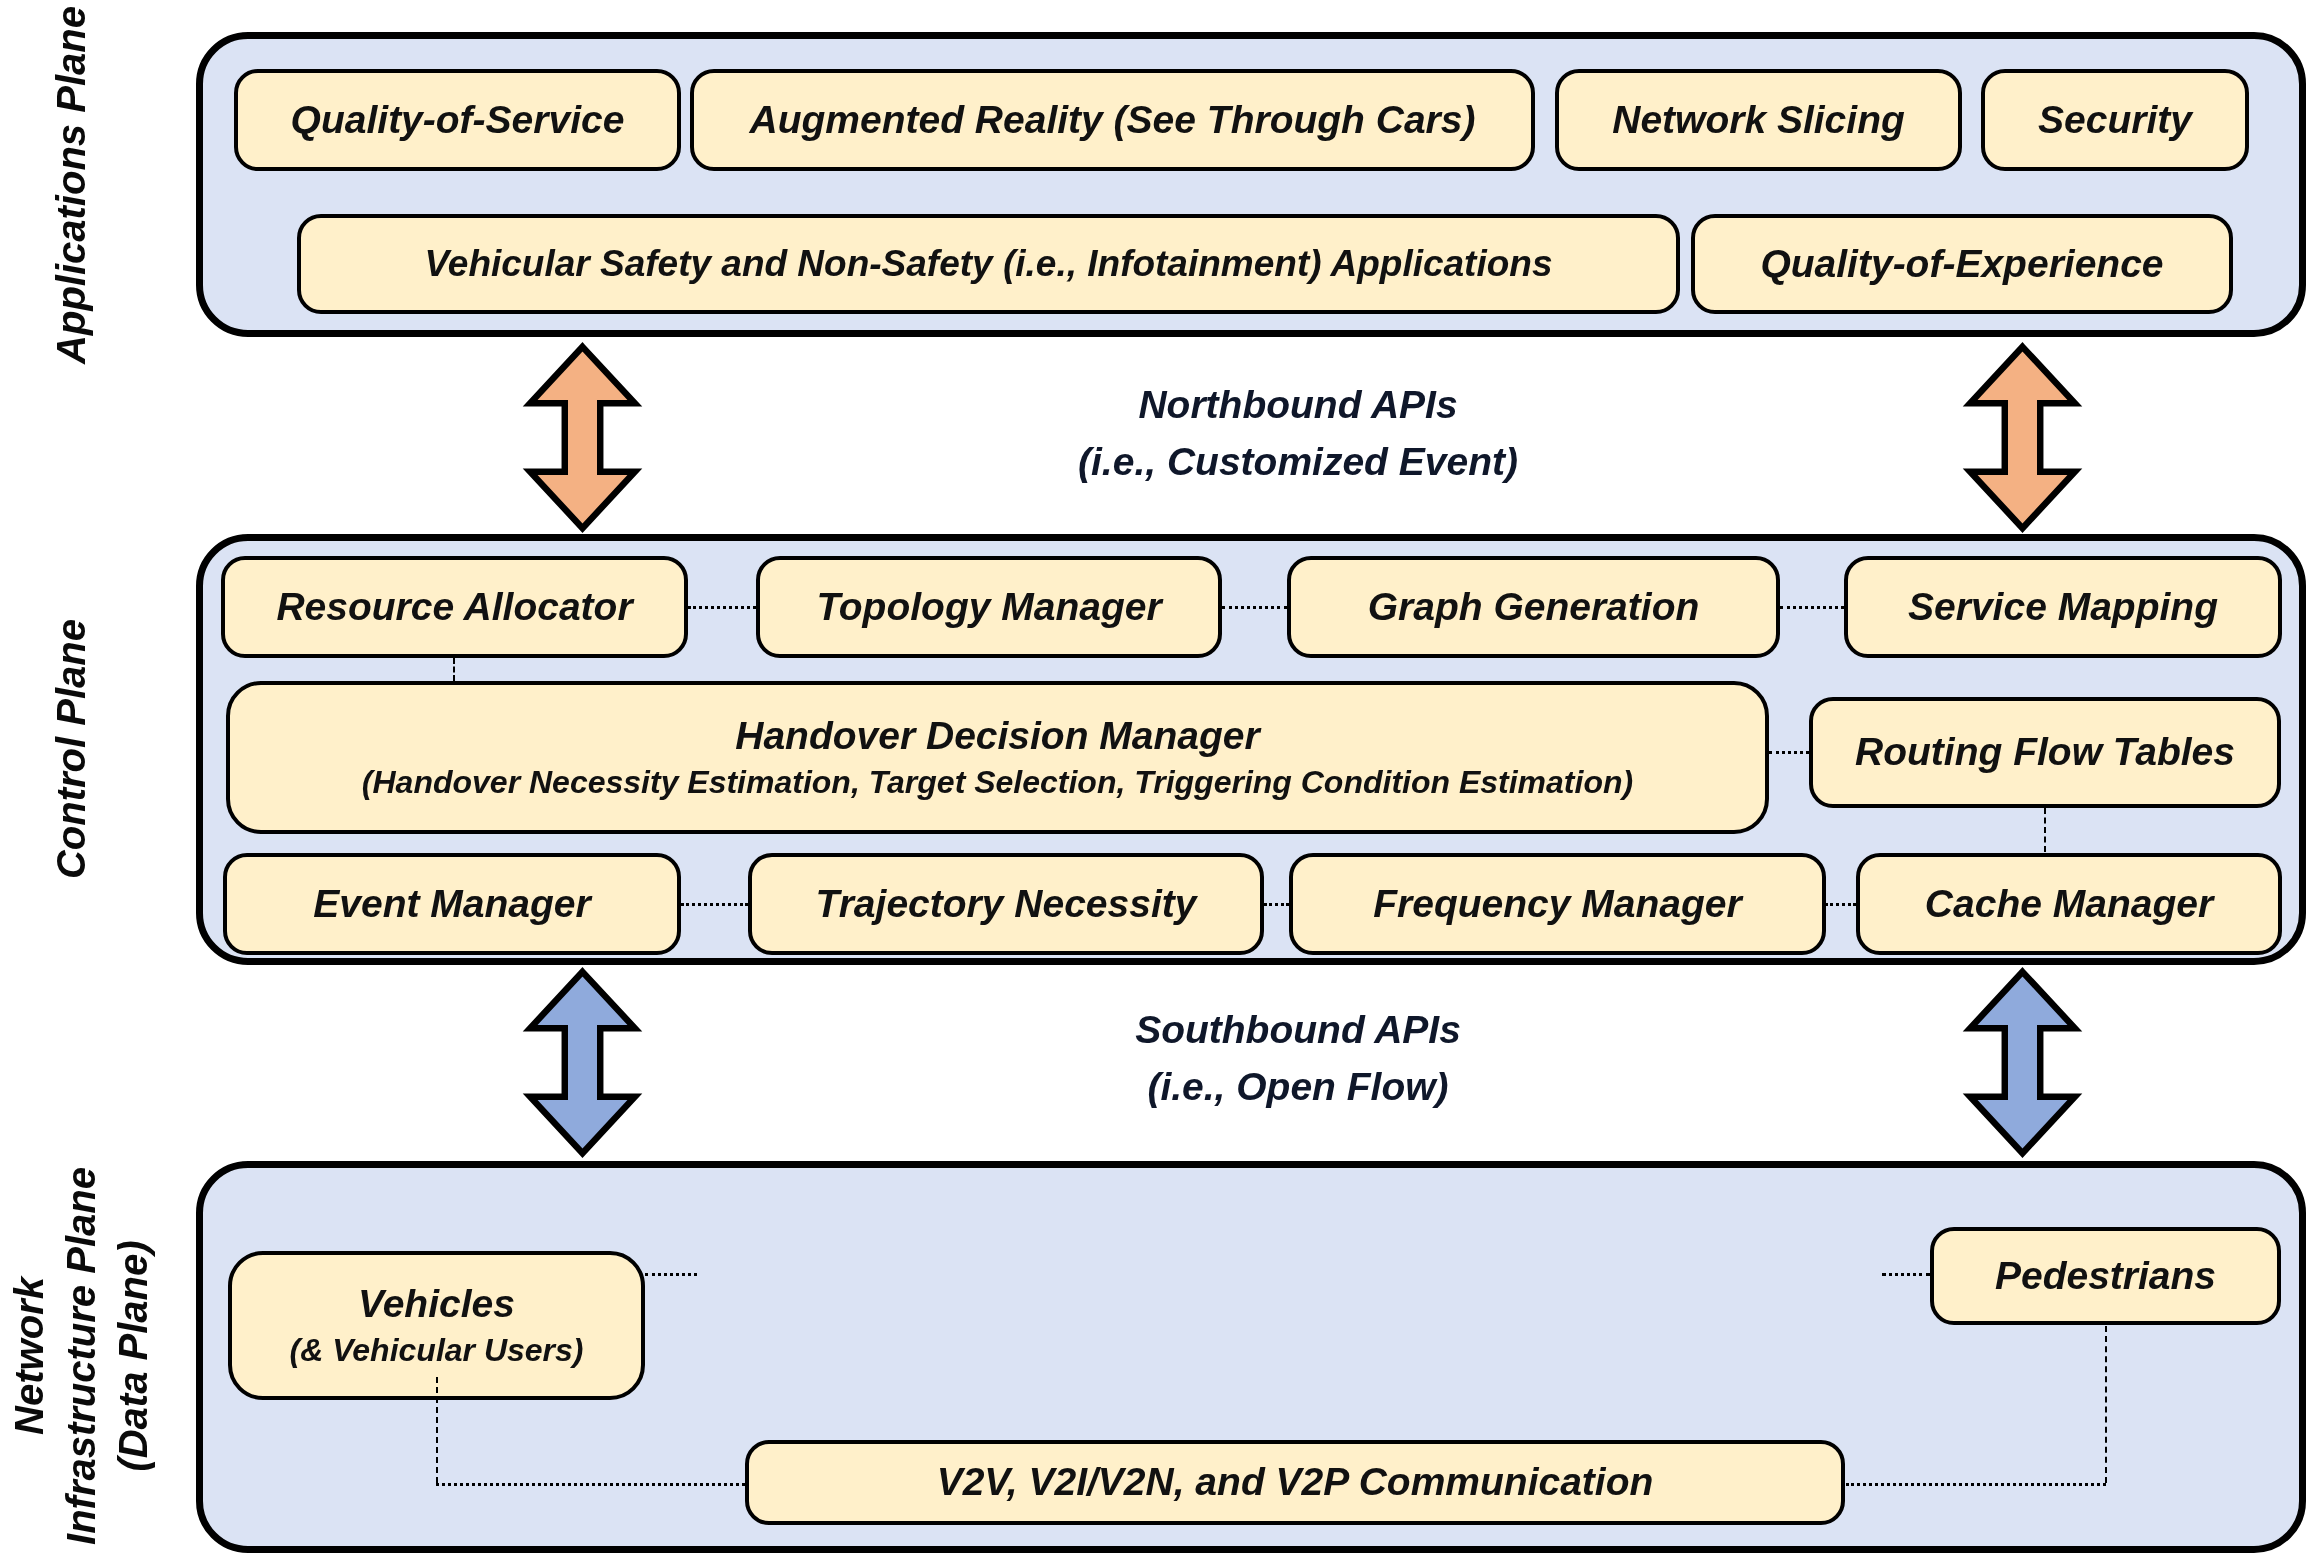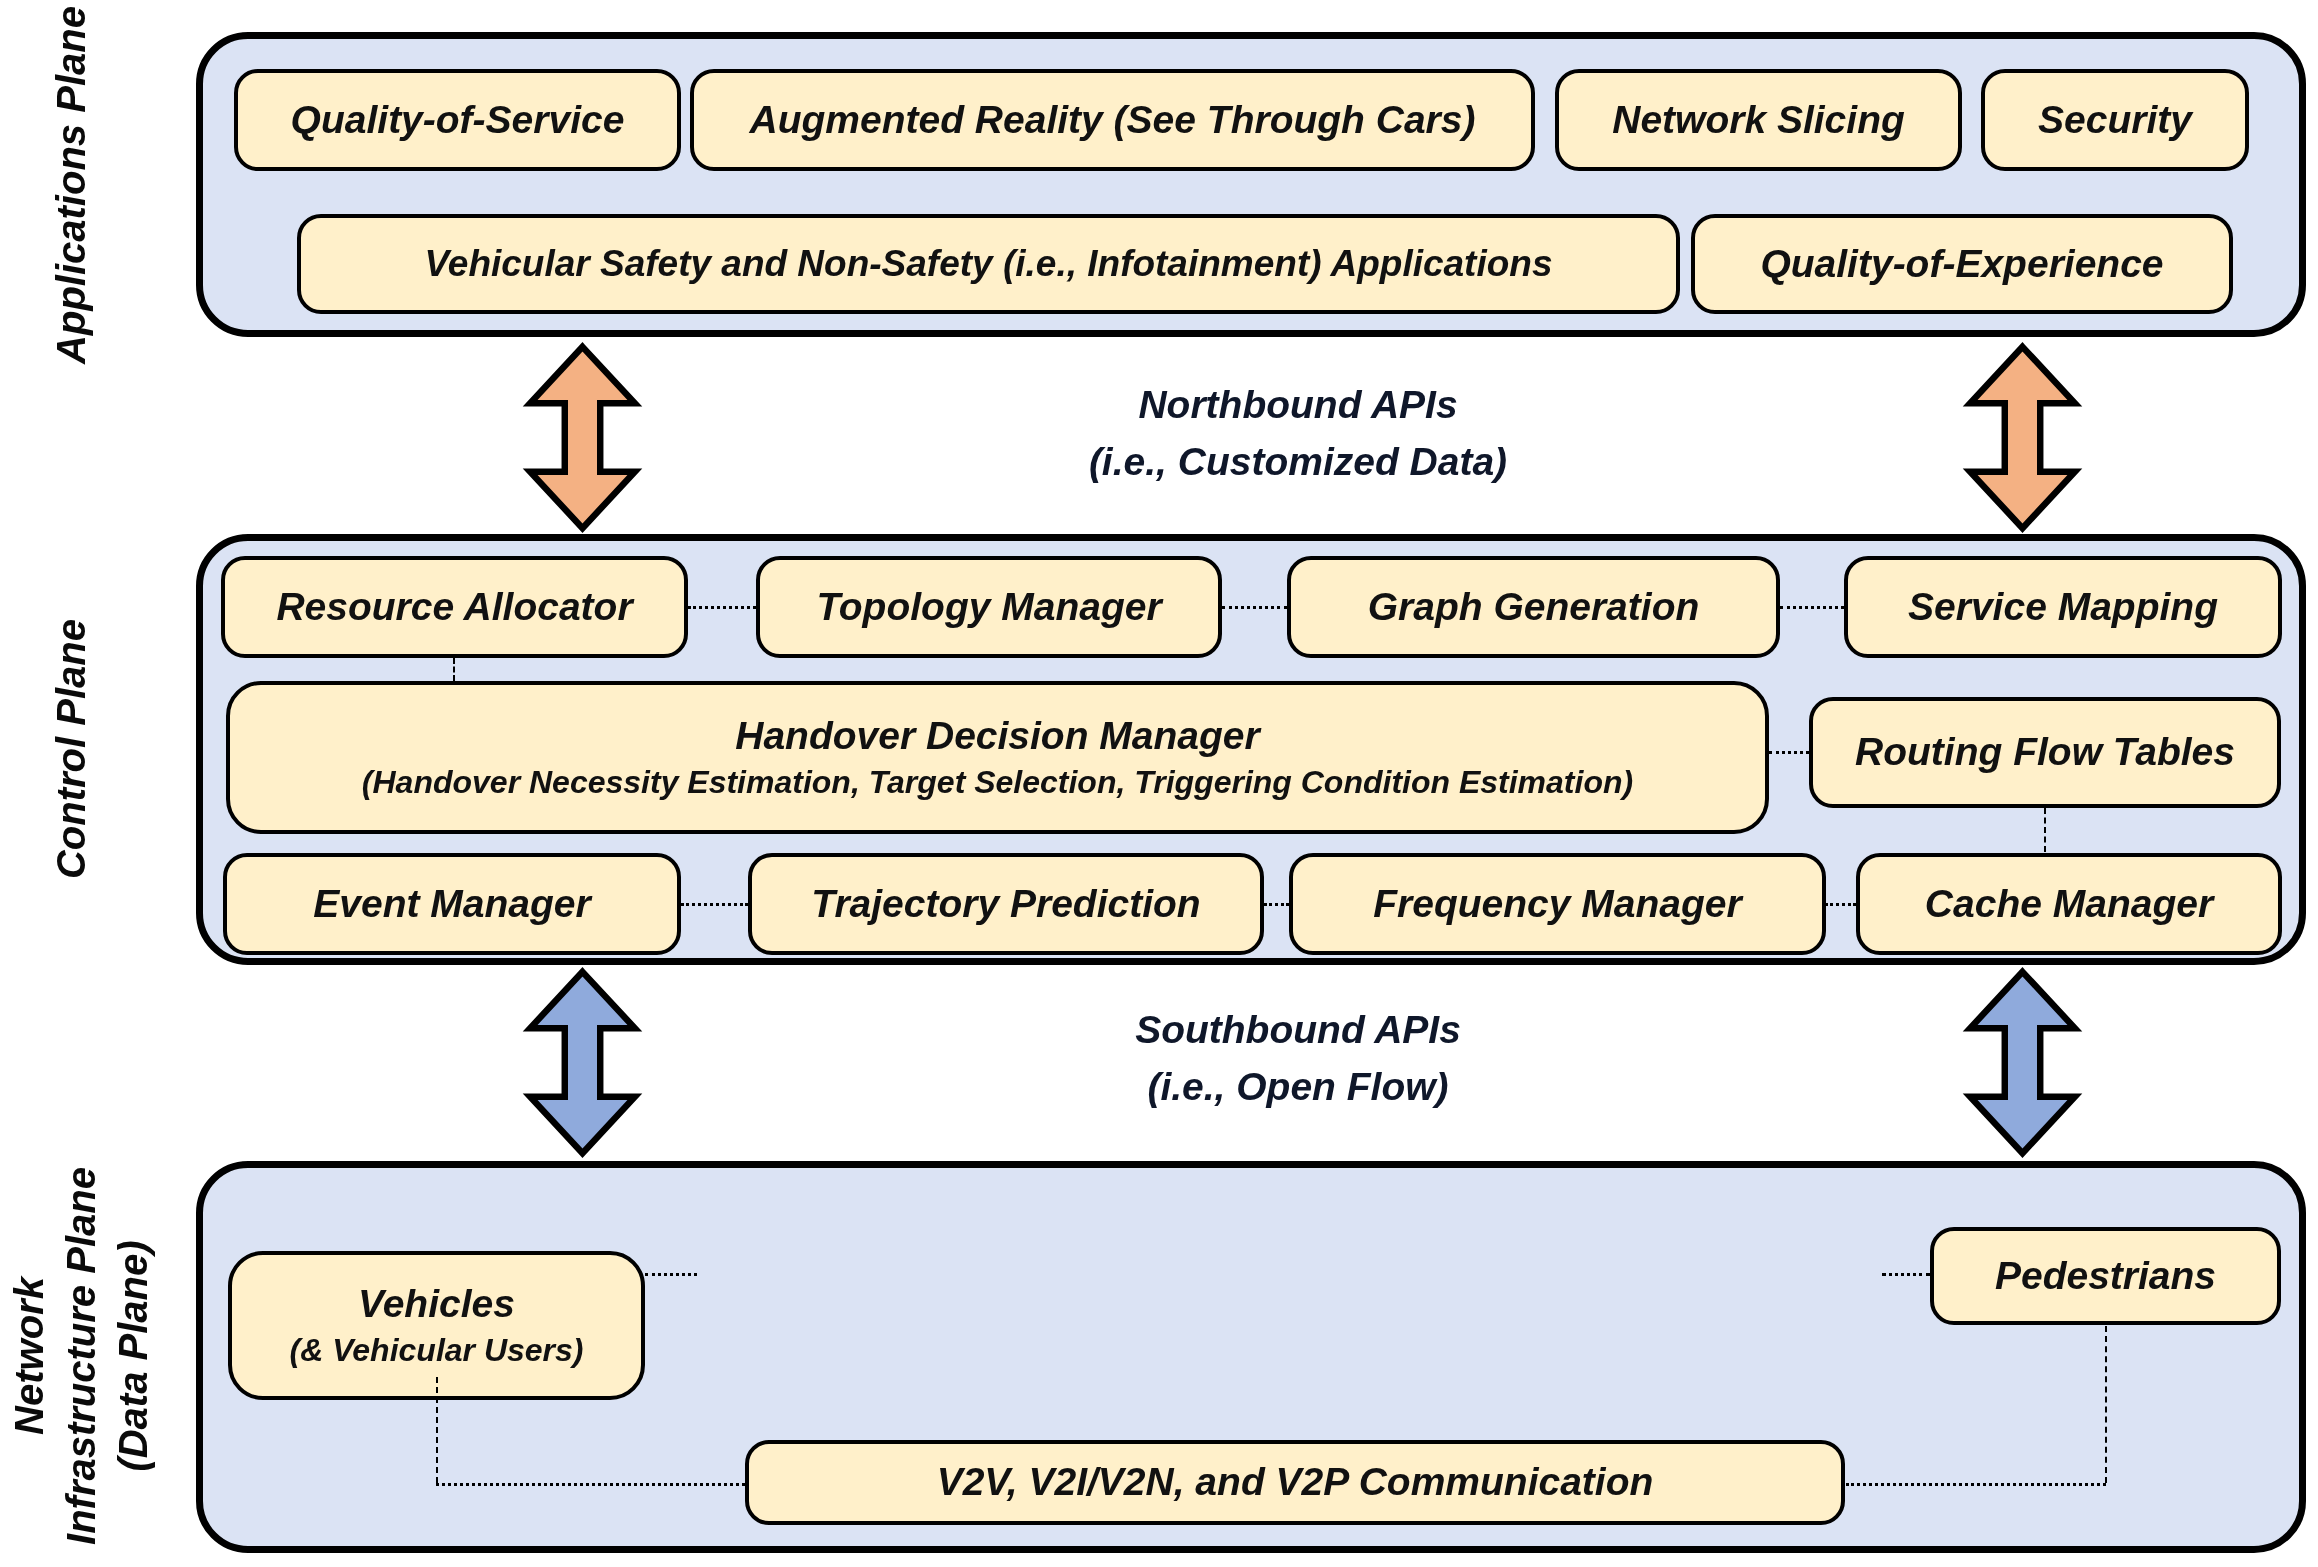--- a/index.html
+++ b/index.html
@@ -75,21 +75,21 @@
       <polygon points="75,6 140,76 97,76 97,161 140,161 75,231 10,161 53,161 53,76 10,76" fill="#f4b183" stroke="#000000" stroke-width="8"></polygon>
     </svg>
   </div>
   <div class="arrow" style="left:1962px;top:342px;">
     <svg width="121" height="191" viewBox="0 0 150 237">
       <polygon points="75,6 140,76 97,76 97,161 140,161 75,231 10,161 53,161 53,76 10,76" fill="#f4b183" stroke="#000000" stroke-width="8"></polygon>
     </svg>
   </div>
   <div class="apilabel" style="left:887px;top:377px;width:822px;">
     <div>Northbound APIs</div>
-    <div>(i.e., Customized Data)</div>
+    <div>(i.e., Customized Event)</div>
   </div>
 
   <div class="box" style="left:221px;top:556px;width:467px;height:102px;">
     <span>Resource Allocator</span>
   </div>
   <div class="box" style="left:756px;top:556px;width:466px;height:102px;">
     <span>Topology Manager</span>
   </div>
   <div class="box" style="left:1287px;top:556px;width:493px;height:102px;">
     <span>Graph Generation</span>
@@ -101,21 +101,21 @@
     <div>Handover Decision Manager</div>
     <div class="line-sub">(Handover Necessity Estimation, Target Selection, Triggering Condition Estimation)</div>
   </div>
   <div class="box" style="left:1809px;top:697px;width:472px;height:111px;">
     <span>Routing Flow Tables</span>
   </div>
   <div class="box" style="left:223px;top:853px;width:458px;height:102px;">
     <span>Event Manager</span>
   </div>
   <div class="box" style="left:748px;top:853px;width:516px;height:102px;">
-    <span>Trajectory Prediction</span>
+    <span>Trajectory Necessity</span>
   </div>
   <div class="box" style="left:1289px;top:853px;width:537px;height:102px;">
     <span>Frequency Manager</span>
   </div>
   <div class="box" style="left:1856px;top:853px;width:426px;height:102px;">
     <span>Cache Manager</span>
   </div>
 
   <div class="conn-h" style="left:688px;top:606px;width:68px;"></div>
   <div class="conn-h" style="left:1222px;top:606px;width:65px;"></div>

